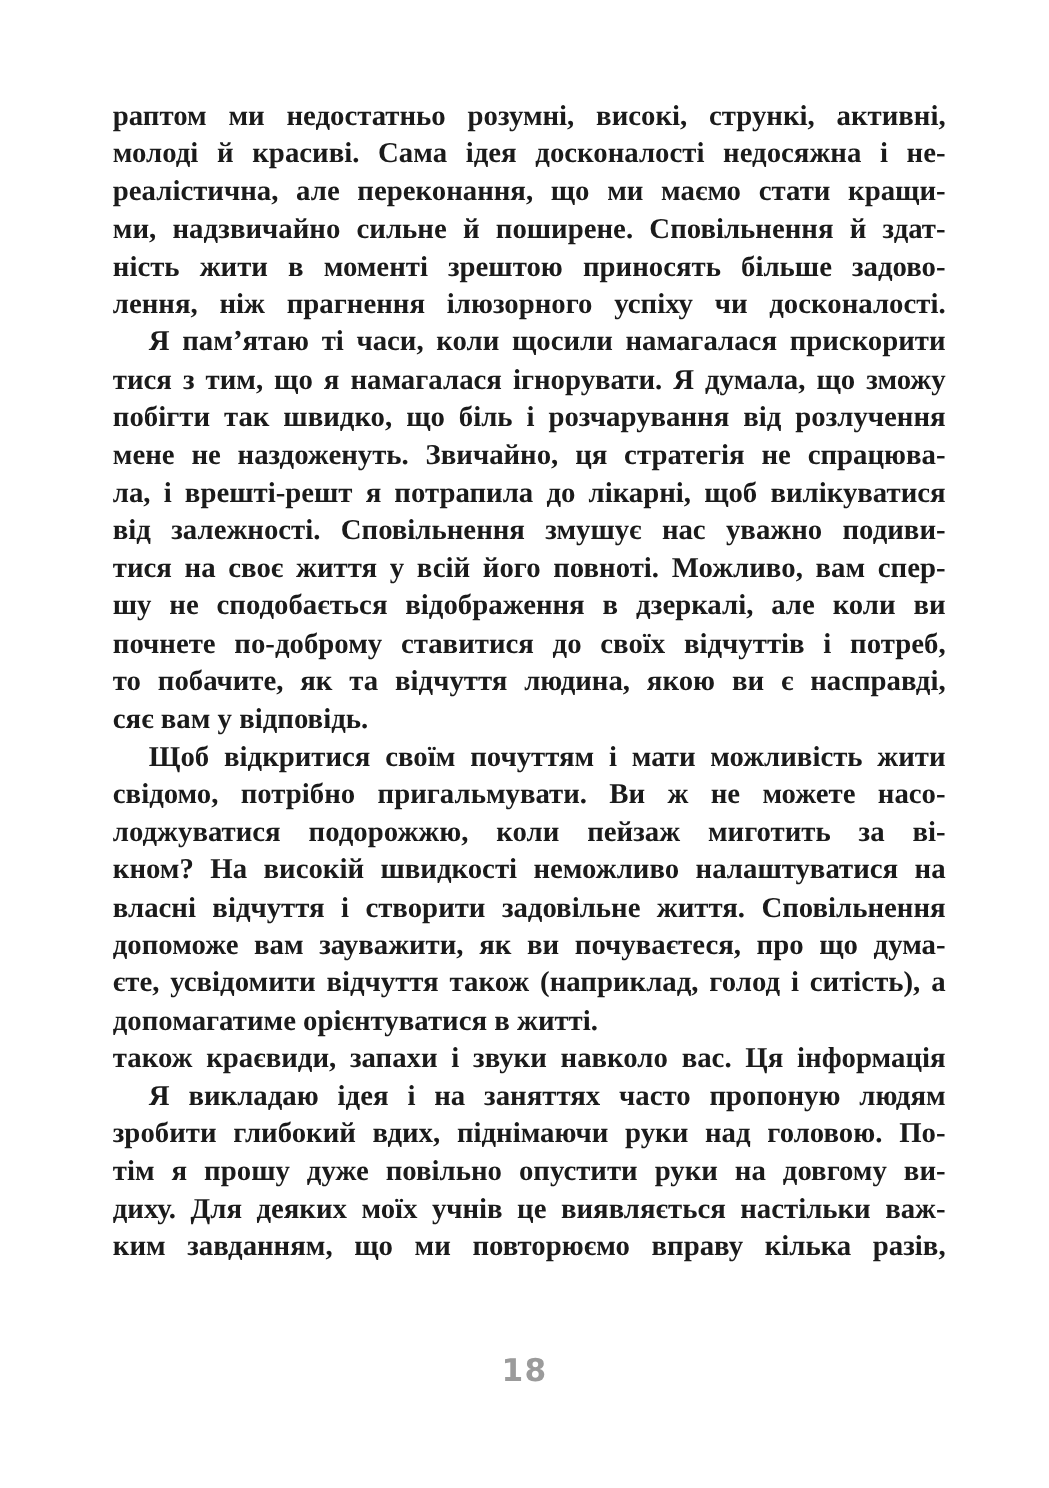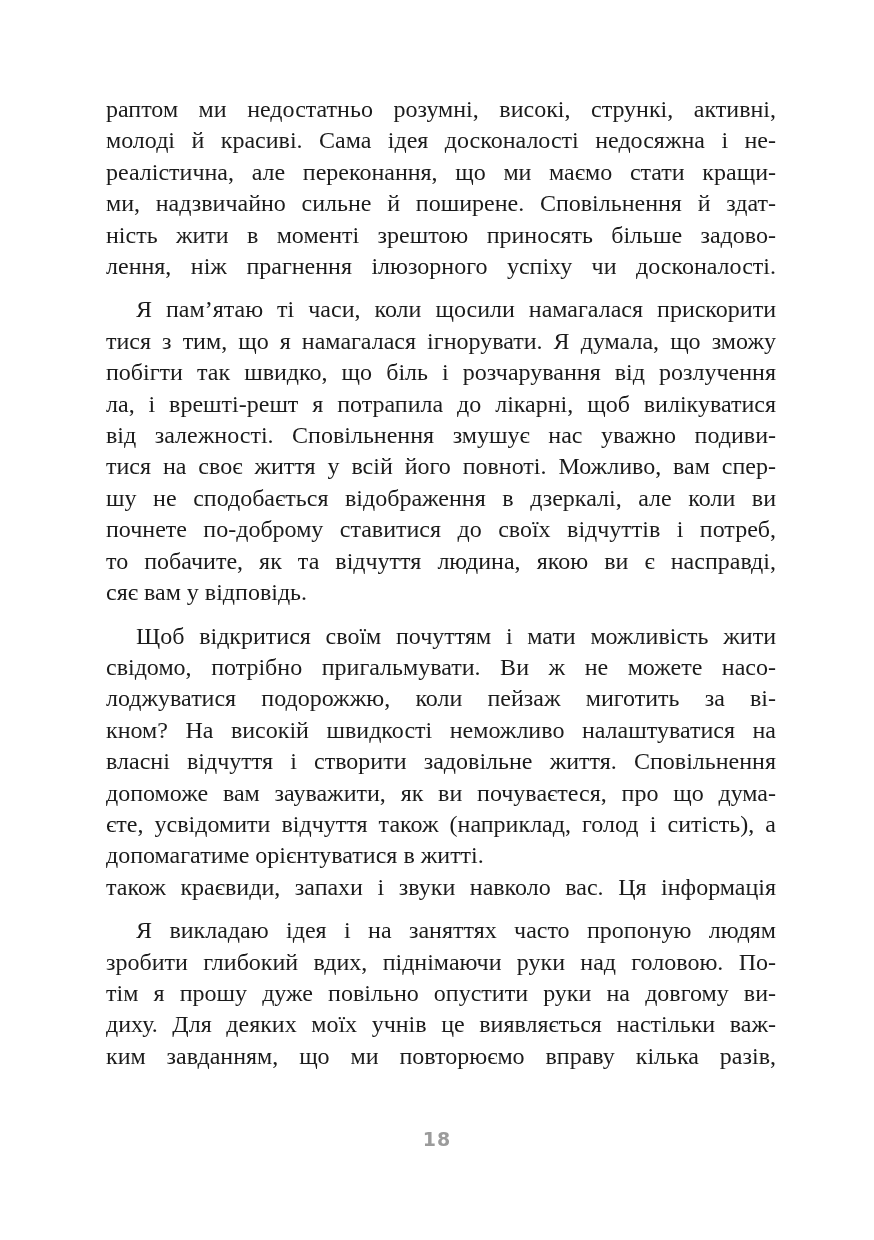--- a/index.html
+++ b/index.html
@@ -18,43 +18,44 @@
   }
   .body-text {
     position: absolute;
     left: 94px;
     top: 82px;
     width: 694px;
     font-size: 24px;
     line-height: 31.4px;
   }
   .paragraph {
-    margin: 12px;
+    margin: 0;
     padding: 0;
+    font-weight: bold;
   }
   .line {
     text-align: justify;
     text-align-last: justify;
     white-space: normal;
   }
   .line.last-left {
     text-align-last: left;
   }
   .paragraph.indented .line:first-child {
     text-indent: 30px;
   }
   .page-number {
     position: absolute;
     left: 0;
     right: 0;
     top: 1128px;
     text-align: center;
     font-family: "DejaVu Sans", "Liberation Sans", sans-serif;
     font-weight: 700;
-    font-size: 19px;
+    font-size: 26px;
     letter-spacing: 1px;
     color: #9b9b9b;
   }
 </style>
 </head>
 <body>
 
 <div class="page">
   <div class="body-text">
       <div class="paragraph">
@@ -62,20 +63,21 @@
         <div class="line">молоді й красиві. Сама ідея досконалості недосяжна і не-</div>
         <div class="line">реалістична, але переконання, що ми маємо стати кращи-</div>
         <div class="line">ми, надзвичайно сильне й поширене. Сповільнення й здат-</div>
         <div class="line">ність жити в моменті зрештою приносять більше задово-</div>
         <div class="line">лення, ніж прагнення ілюзорного успіху чи досконалості.</div>
       </div>
       <div class="paragraph indented">
         <div class="line">Я пам’ятаю ті часи, коли щосили намагалася прискорити</div>
         <div class="line">тися з тим, що я намагалася ігнорувати. Я думала, що зможу</div>
         <div class="line">побігти так швидко, що біль і розчарування від розлучення</div>
+        <div class="line">мене не наздоженуть. Звичайно, ця стратегія не спрацюва-</div>
         <div class="line">ла, і врешті-решт я потрапила до лікарні, щоб вилікуватися</div>
         <div class="line">від залежності. Сповільнення змушує нас уважно подиви-</div>
         <div class="line">тися на своє життя у всій його повноті. Можливо, вам спер-</div>
         <div class="line">шу не сподобається відображення в дзеркалі, але коли ви</div>
         <div class="line">почнете по-доброму ставитися до своїх відчуттів і потреб,</div>
         <div class="line">то побачите, як та відчуття людина, якою ви є насправді,</div>
         <div class="line last-left">сяє вам у відповідь.</div>
       </div>
       <div class="paragraph indented">
         <div class="line">Щоб відкритися своїм почуттям і мати можливість жити</div>

